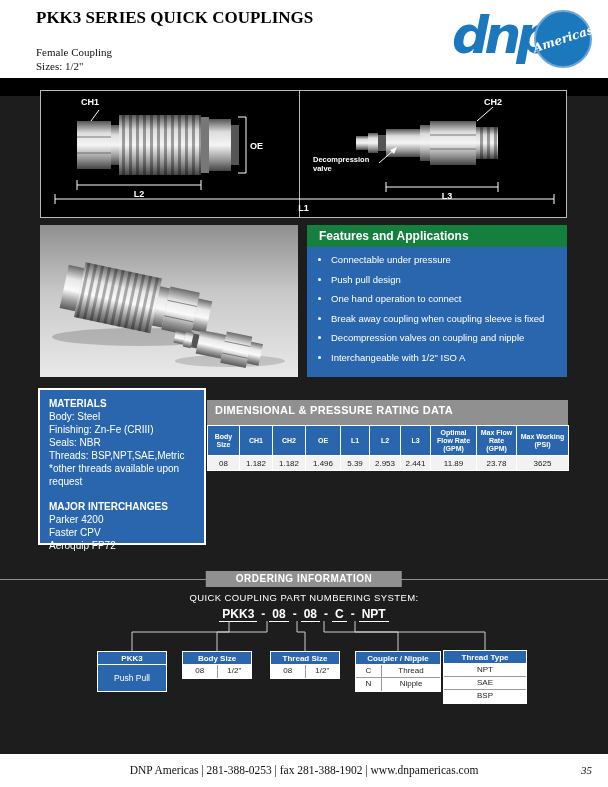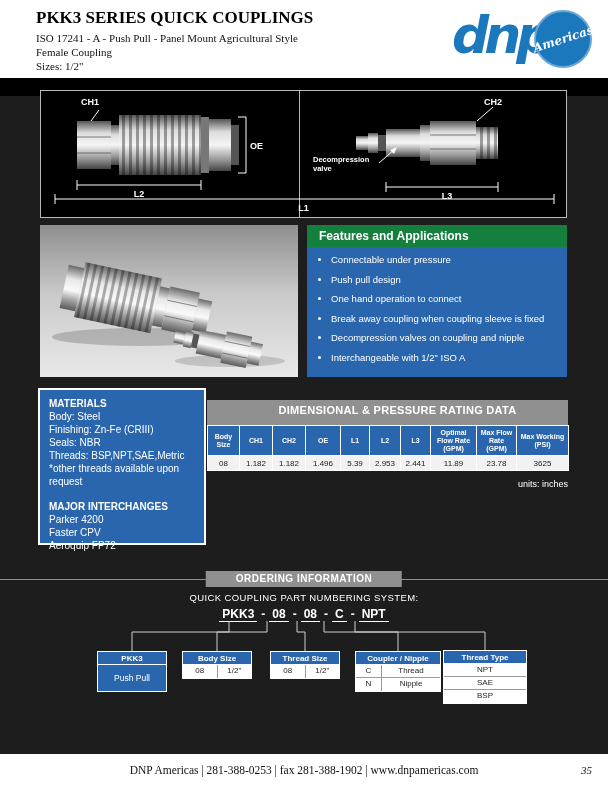--- a/index.html
+++ b/index.html
@@ -43,21 +43,21 @@
   .features-body { position:absolute; left:0; top:22px; right:0; bottom:0; background:#2a66ad; padding:7px 8px 0 12px; }
   .features-body ul { list-style:disc; padding-left:12px; color:#fff; }
   .features-body li { font-size:9.5px; line-height:11px; margin-bottom:8.5px; }
 
   
   .materials { position:absolute; left:38px; top:388px; width:168px; height:157px; background:#2a66ad; border:2px solid #fff; color:#fff; padding:7px 9px; font-size:10px; line-height:13px; }
   .mat-title { font-weight:bold; }
   .mat-gap { height:12px; }
 
   
-  .dim-title-bar { position:absolute; left:207px; top:400px; width:361px; height:27px; background:#909090; color:#fff; font-weight:bold; font-size:11px; line-height:21px; padding-left:20px; letter-spacing:0.3px;text-align:center; }
+  .dim-title-bar { position:absolute; left:207px; top:400px; width:361px; height:27px; background:#909090; color:#fff; font-weight:bold; font-size:11px; line-height:21px; padding-left:8px; letter-spacing:0.3px; }
   .dim-table { position:absolute; left:207px; top:425px; width:361px; border-collapse:collapse; table-layout:fixed; }
   .dim-table th { background:#2a66ad; color:#fff; font-size:7px; font-weight:bold; border:1px solid #fff; padding:1px; height:30px; text-align:center; vertical-align:middle; line-height:8px; }
   .dim-table td { background:#f2f2f2; color:#1a1a1a; font-size:8px; border:1px solid #fff; padding:1px; height:15px; text-align:center; }
   .units-label { position:absolute; left:207px; top:479px; width:361px; text-align:right; color:#fff; font-size:9px; }
 
   
   .order-divider { position:absolute; left:0; top:579px; width:608px; border-top:1px solid #909090; }
   .order-title-bar { position:absolute; top:571px; left:50%; transform:translateX(-50%); background:#909090; color:#fff; font-weight:bold; font-size:10px; line-height:16px; padding:0 30px; letter-spacing:0.5px; white-space:nowrap; }
   .order-subtitle { position:absolute; top:592px; left:0; width:608px; text-align:center; color:#fff; font-size:9.5px; letter-spacing:0.4px; }
   .part-number { position:absolute; top:607px; left:0; width:608px; display:flex; justify-content:center; color:#fff; font-weight:bold; font-size:12px; }
@@ -84,21 +84,20 @@
   .footer-text { text-align:center; line-height:33px; font-family:"Liberation Serif", serif; font-size:11.5px; color:#111; }
   .footer-page { position:absolute; right:16px; top:0; line-height:33px; font-family:"Liberation Serif", serif; font-size:11px; color:#111;font-style:italic; }
 </style>
 </head>
 <body>
 
 <div class="page">
 
   <div class="header-area">
     <div class="page-title">PKK3 SERIES QUICK COUPLINGS</div>
-    <div class="hdr-line hdr1">ISO 17241 - A - Push Pull - Panel Mount Agricultural Style</div>
     <div class="hdr-line hdr2">Female Coupling</div>
     <div class="hdr-line hdr3">Sizes: 1/2"</div>
     <div class="logo">
       <span class="logo-text">dnp</span>
       <div class="logo-circle">
         <span class="logo-badge">Americas</span>
       </div>
     </div>
   </div>
 
@@ -288,21 +287,20 @@
         <td>1.496</td>
         <td>5.39</td>
         <td>2.953</td>
         <td>2.441</td>
         <td>11.89</td>
         <td>23.78</td>
         <td>3625</td>
       </tr>
     </tbody>
   </table>
-  <div class="units-label">units: inches</div>
 
   <div class="order-divider"></div>
   <div class="order-title-bar">ORDERING INFORMATION</div>
   <div class="order-subtitle">QUICK COUPLING PART NUMBERING SYSTEM:</div>
 
   <div class="part-number">
     <span class="pn-seg">PKK3</span>
     <span class="pn-sep">-</span>
     <span class="pn-seg">08</span>
     <span class="pn-sep">-</span>

